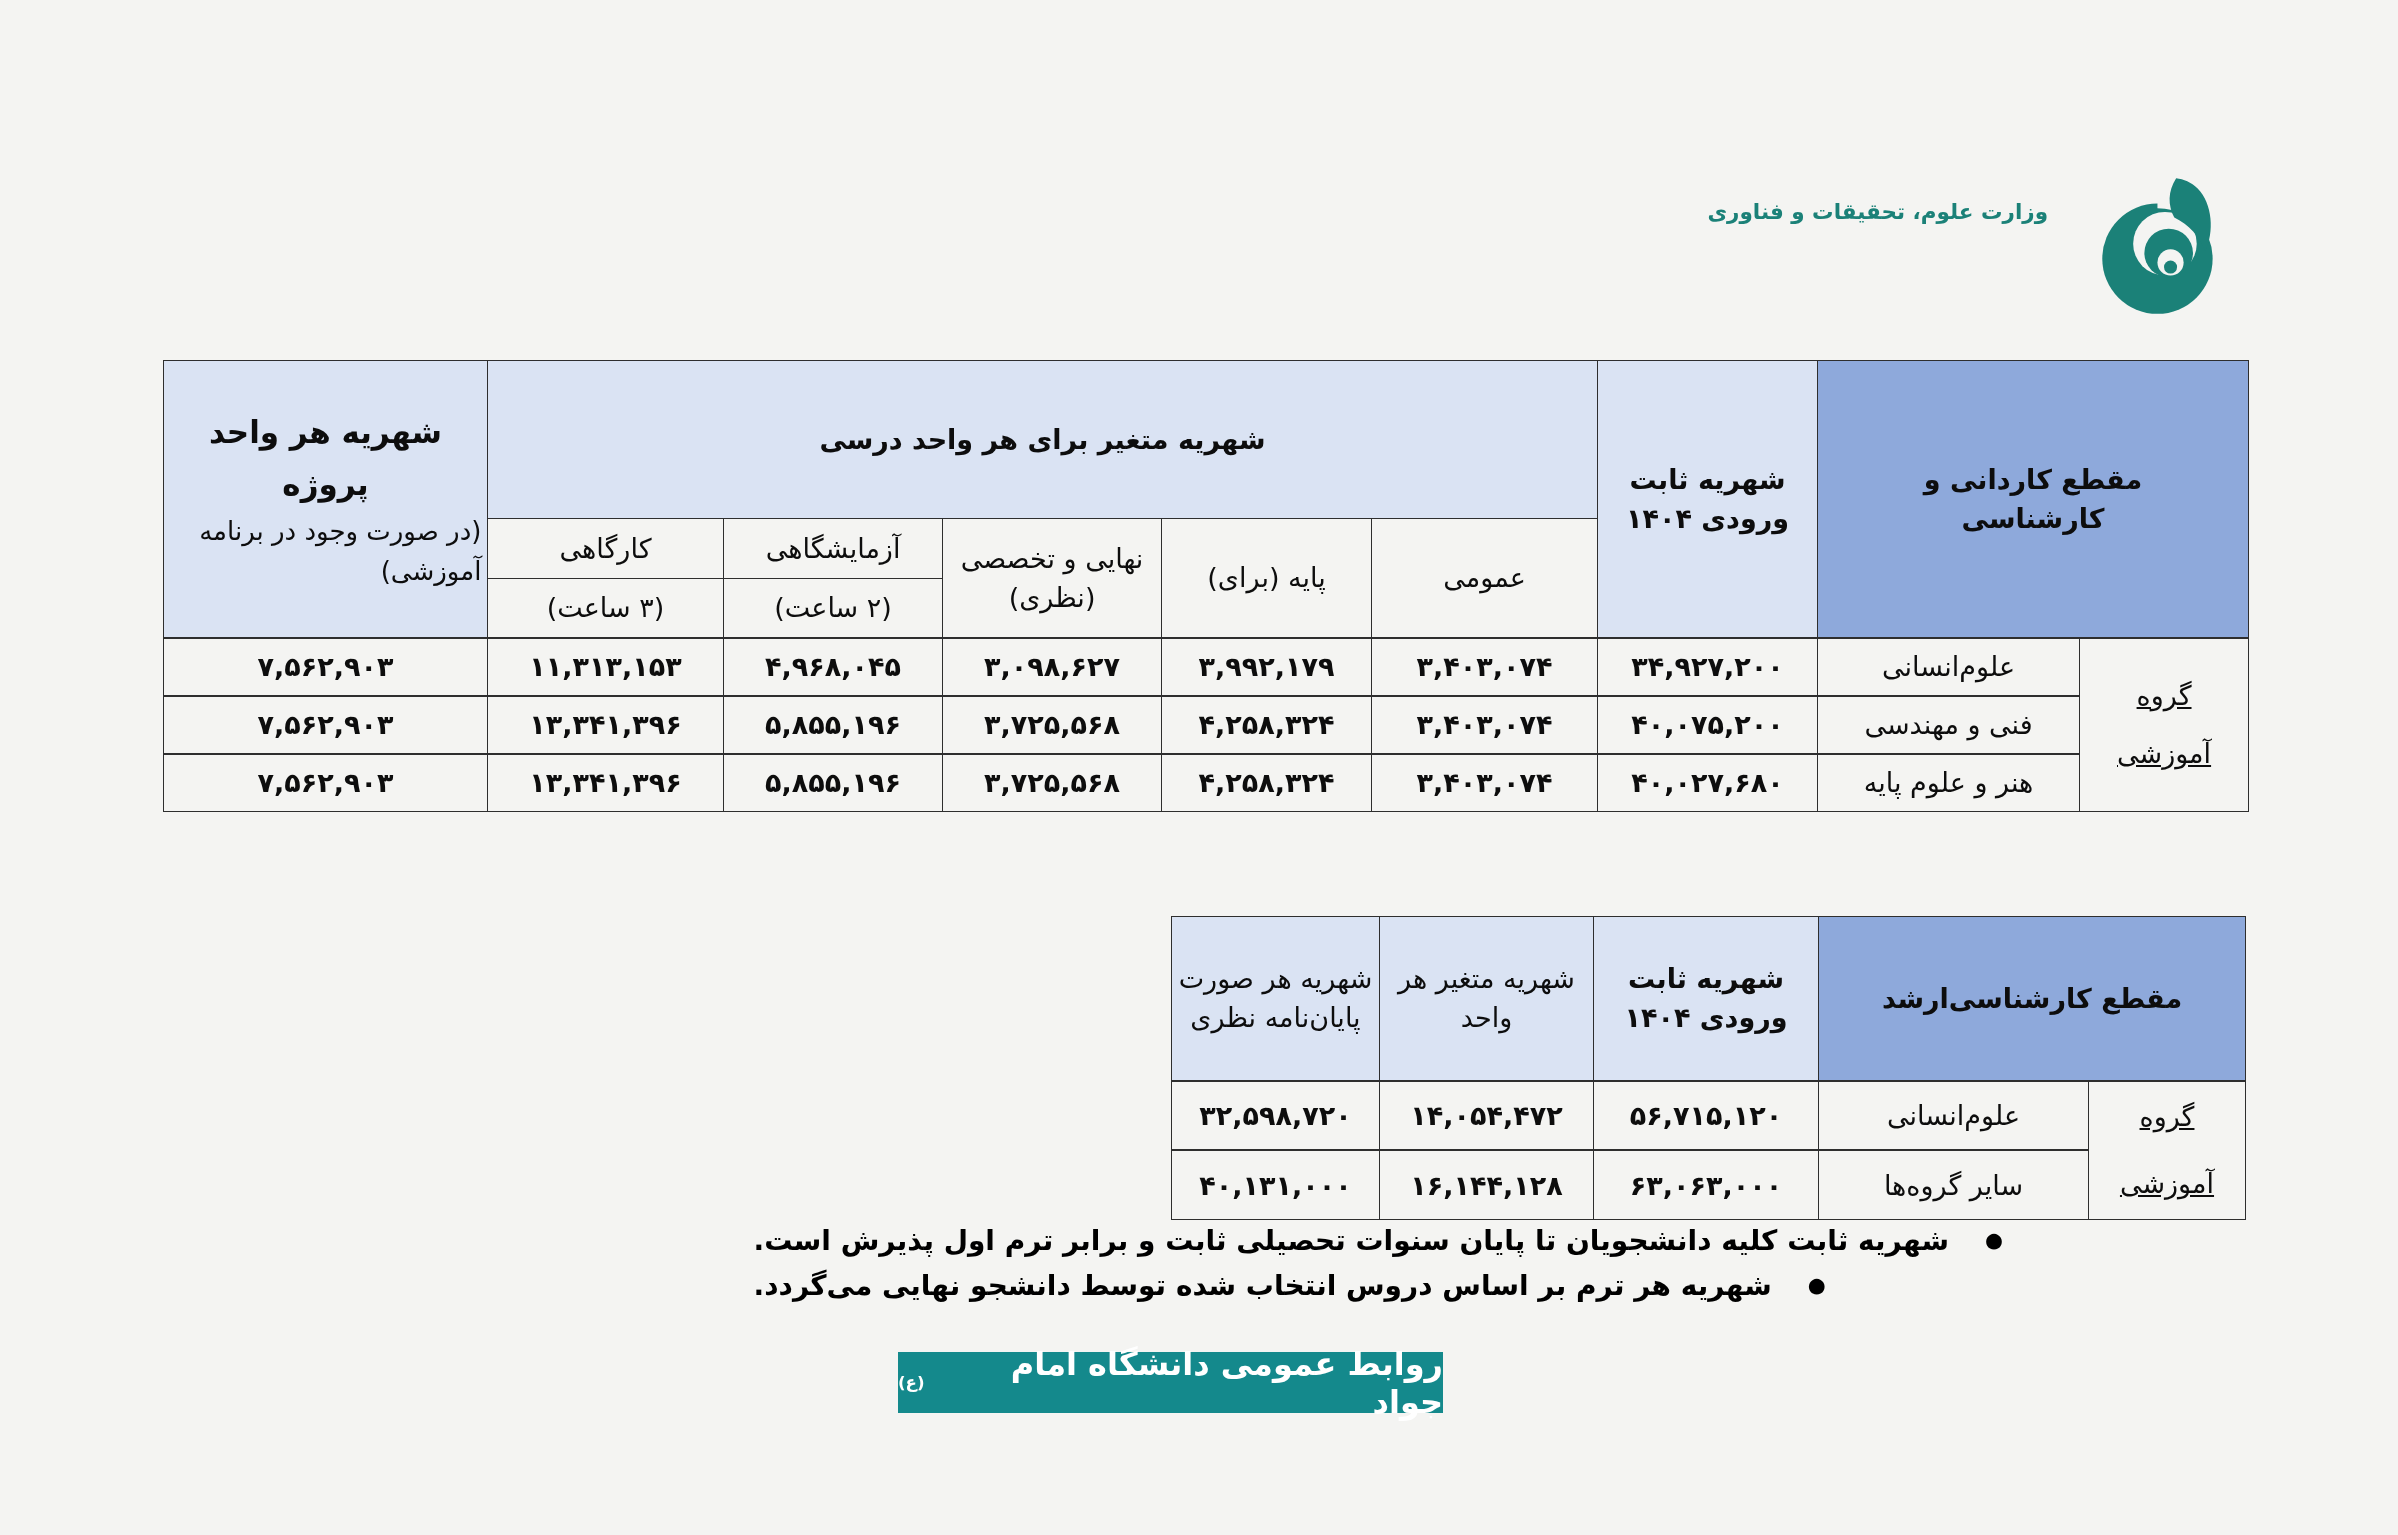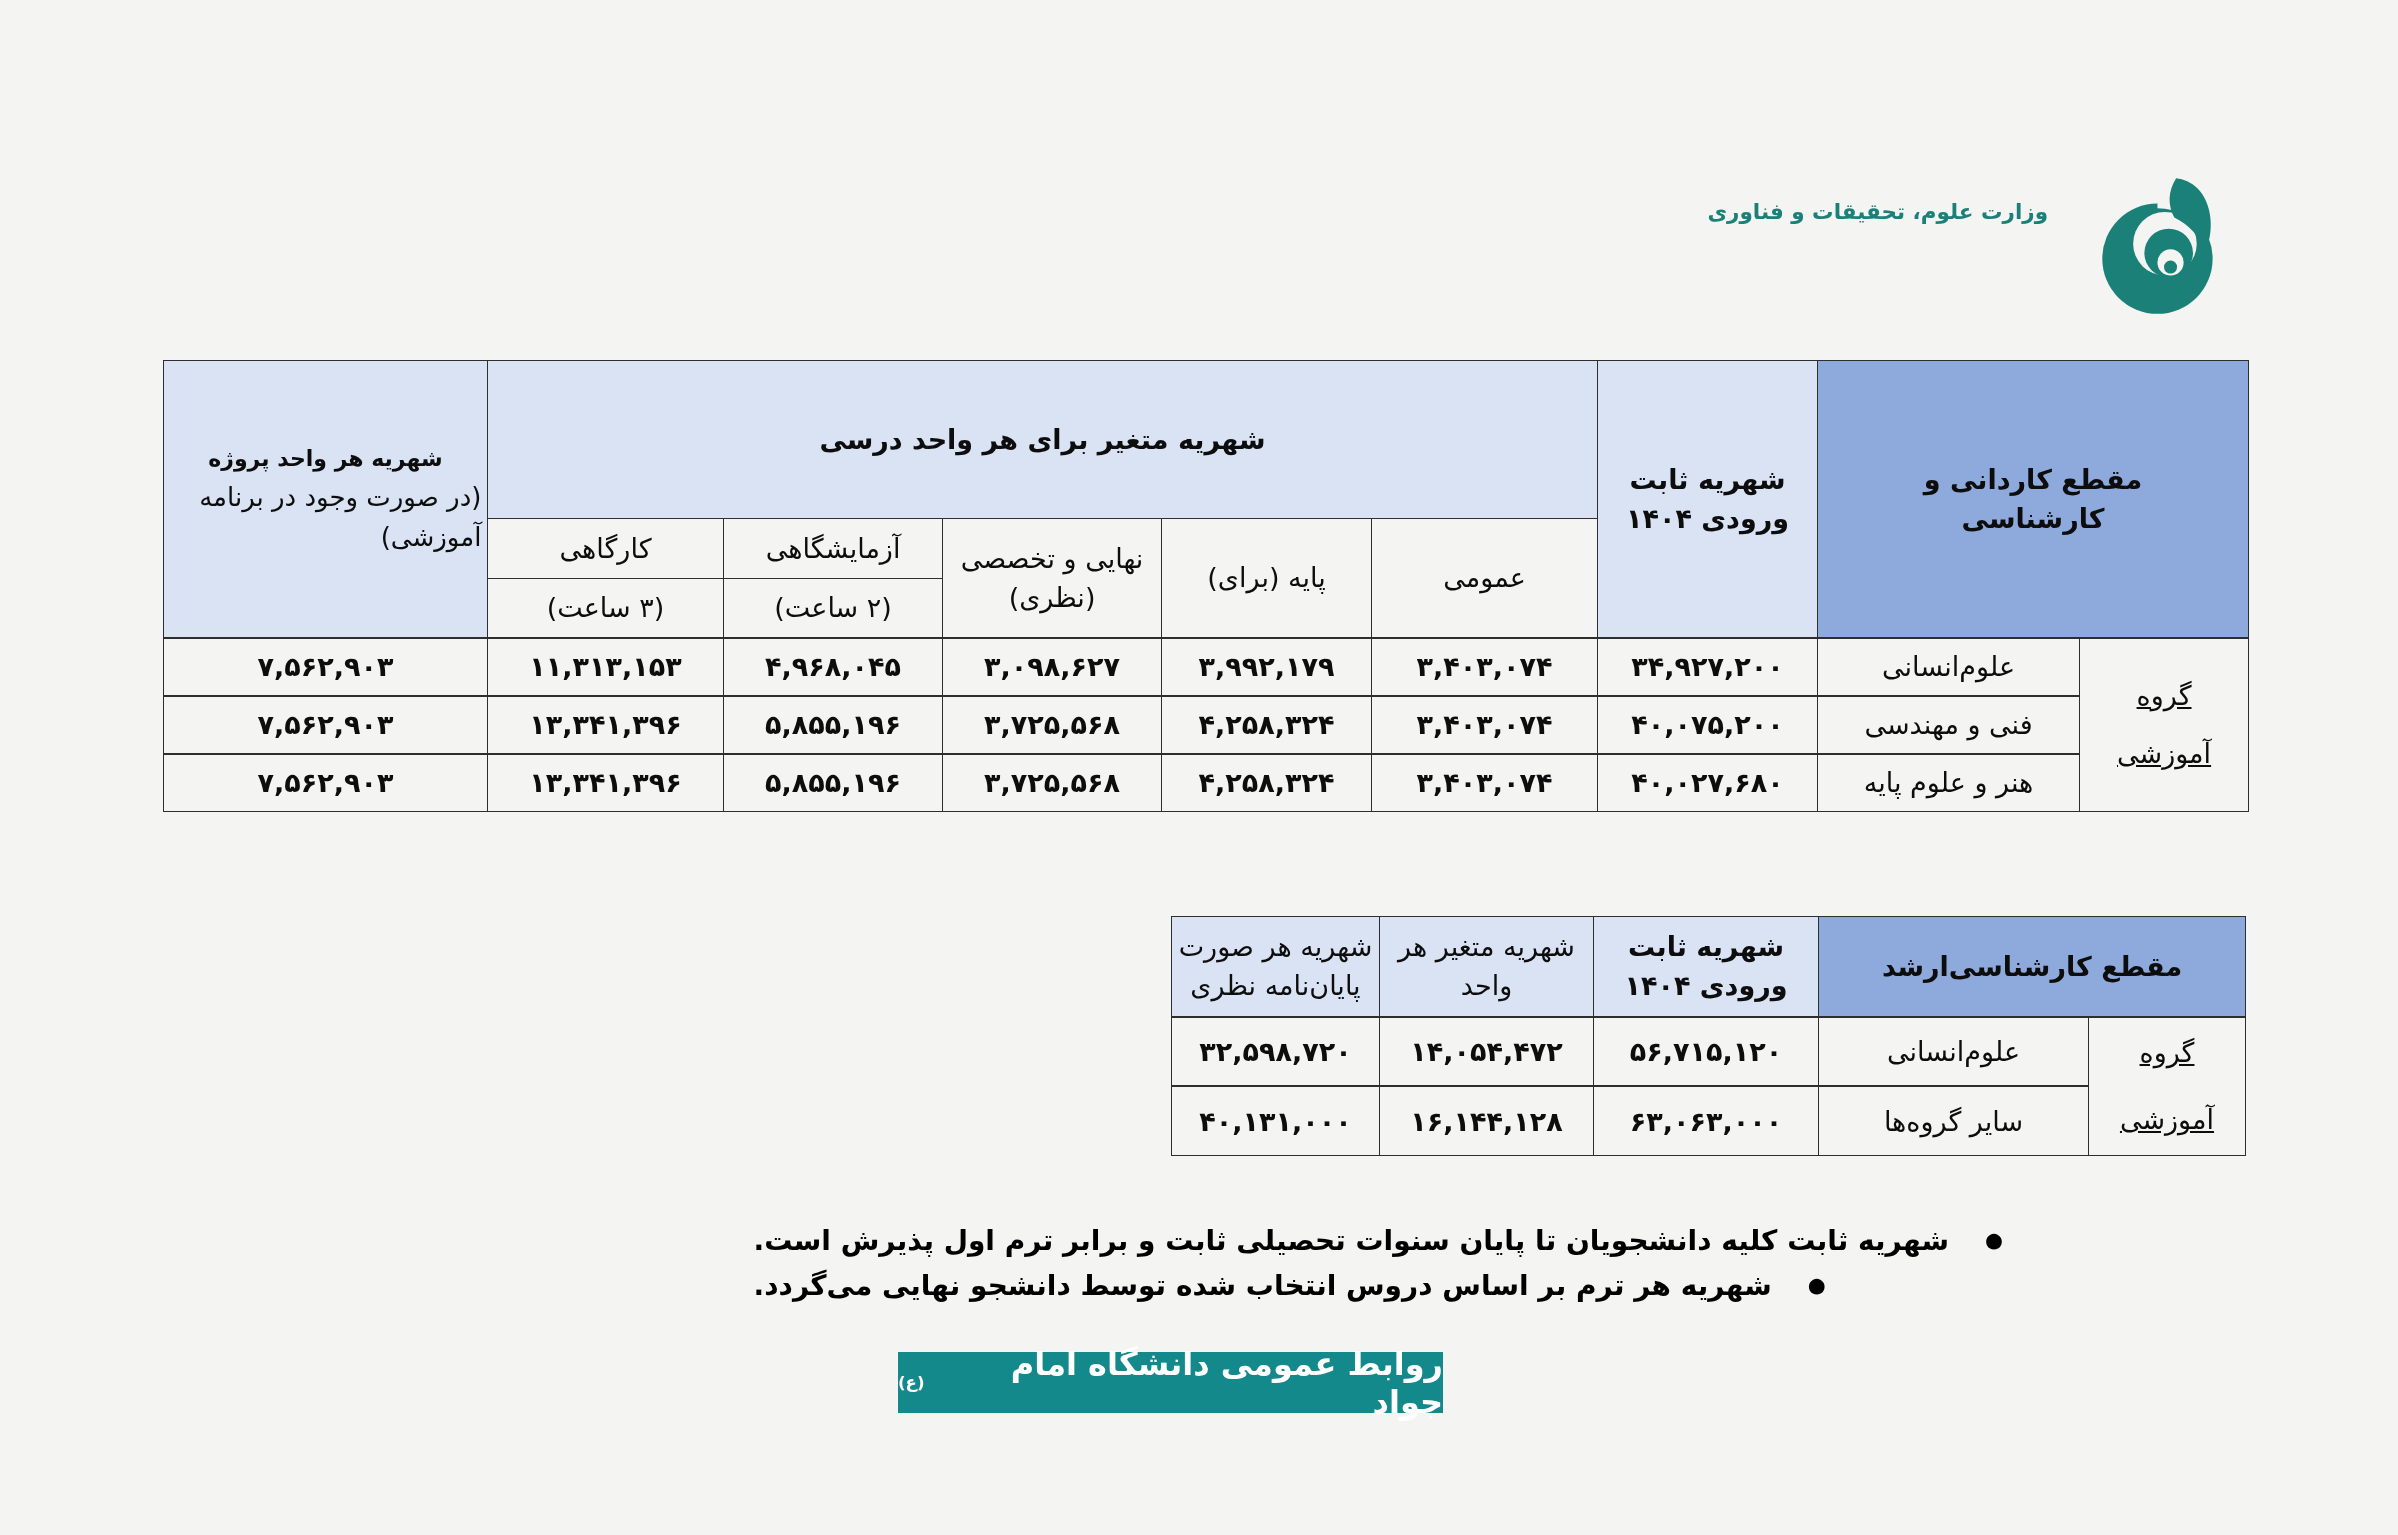--- a/index.html
+++ b/index.html
@@ -36,21 +36,21 @@
   td.hd-dark{background:var(--hdr-dark);}
   td.big{font-size:34px;font-weight:bold;line-height:1.6;}
   td.bold-hd{font-size:31px;font-weight:bold;line-height:1.65;}
   td.thick-b{border-bottom-width:4.7px;}
   td.num{font-weight:bold;font-size:28px;}
   td.rowname{text-align:right;padding-right:13px;font-size:27px;}
   td.group-cell{font-size:27px;}
   td.group-cell .ln{display:block;line-height:58px;text-decoration:underline;}
   #t2 td.group-cell .ln{line-height:67px;}
   .ln{display:block;}
-  td.proj-hd .ttl{display:block;font-size:22px;font-weight:bold;line-height:1.7;}
+  td.proj-hd .ttl{display:block;font-size:31px;font-weight:bold;line-height:1.7;}
   td.proj-hd .nt{display:block;font-size:26px;line-height:1.55;text-align:right;}
   td.two-ln{line-height:1.7;}
   
   .notes{position:absolute;right:396px;top:1218px;}
   .note{display:flex;align-items:center;justify-content:flex-end;flex-direction:row;
         font-weight:bold;font-size:28px;line-height:45px;color:#000;}
   .note .bullet{font-size:20.6px;margin-left:36px;order:-1;}
   
   
   .banner{
@@ -158,21 +158,21 @@
 
 <table class="fee" id="t2" style="left:1171px;top:916px;width:1074px;">
   <colgroup>
     <col style="width:157px">
       <col style="width:270px">
       <col style="width:225px">
     <col style="width:214px">
       <col style="width:208px">
   </colgroup>
   <thead>
-    <tr style="height:100px">
+    <tr style="height:164px">
       <td colspan="2" class="hd-dark big thick-b">مقطع کارشناسی‌ارشد</td>
       <td class="hd-light bold-hd two-ln thick-b">
         <span class="ln">شهریه ثابت</span>
         <span class="ln">ورودی ۱۴۰۴</span>
       </td>
       <td class="hd-light two-ln thick-b">
         <span class="ln">شهریه متغیر هر</span>
         <span class="ln">واحد</span>
       </td>
       <td class="hd-light two-ln thick-b">

